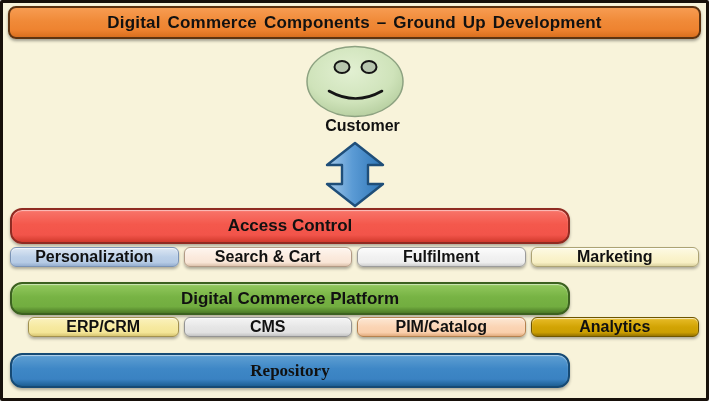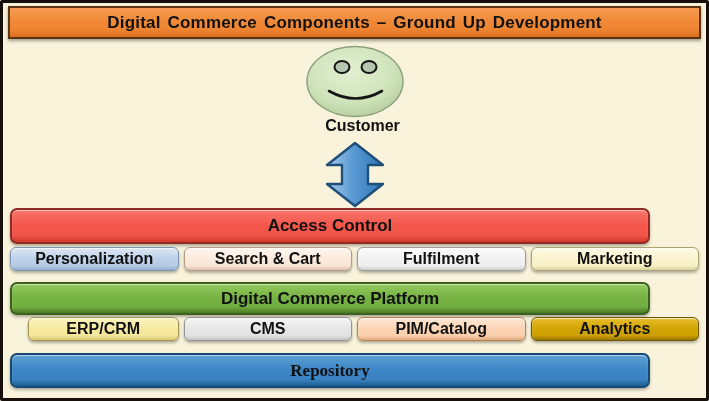--- a/index.html
+++ b/index.html
@@ -16,21 +16,21 @@
     overflow: hidden;
   }
 
   
   .title-bar {
     position: absolute;
     left: 5px; top: 3px;
     width: 693px; height: 33px;
     background: linear-gradient(to bottom, #f79c52 0%, #f08a38 45%, #ee8330 75%, #d96f1e 100%);
     border: 2px solid #5d3310;
-    border-radius: 0;
+    border-radius: 8px;
     display: flex; align-items: center; justify-content: center;
     box-shadow: 0 2px 3px rgba(0,0,0,0.35);
   }
   .title-bar .title-text {
     font-size: 17px; font-weight: bold; color: #111;
     letter-spacing: 0.2px; word-spacing: 2px;
   }
 
   
   .smiley-wrap {
@@ -50,23 +50,23 @@
   .arrow-wrap {
     position: absolute;
     left: 50%; top: 138px;
     transform: translateX(-50%);
     width: 66px; height: 67px;
   }
 
   
   .bar {
     position: absolute;
-    left: 7px; width: 640px;
+    left: 7px; width: 560px;
     display: flex; align-items: center; justify-content: center;
-    border-radius: 7px;
+    border-radius: 12px;
     font-size: 17px; font-weight: bold; color: #111;
     box-shadow: 0 2px 3px rgba(0,0,0,0.3), inset 0 1px 1px rgba(255,255,255,0.55);
   }
   .bar-access {
     top: 205px; height: 36px;
     background: linear-gradient(to bottom, #f8756a 0%, #f4584c 45%, #f2544a 78%, #d13a2d 100%);
     border: 2px solid #8f2b22;
   }
   .bar-platform {
     top: 279px; height: 33px;
@@ -76,21 +76,21 @@
   .bar-repository {
     top: 350px; height: 35px;
     background: linear-gradient(to bottom, #60a0d3 0%, #3e87c6 45%, #3a82c2 78%, #1d5f93 100%);
     border: 2px solid #164a74;
     font-family: Liberation Serif, serif;
   }
 
   
   .row {
     position: absolute;
-    left: 7px; width: 689px; height: 24px;
+    left: 7px; width: 689px; height: 16px;
     display: grid;
     grid-template-columns: 1fr 1fr 1fr 1fr;
     column-gap: 5px;
   }
   .row-1 { top: 244px; }
   .row-2 { top: 314px; }
   .box {
     display: flex; align-items: center; justify-content: center;
     border-radius: 6px;
     font-size: 16px; font-weight: bold; color: #111;

